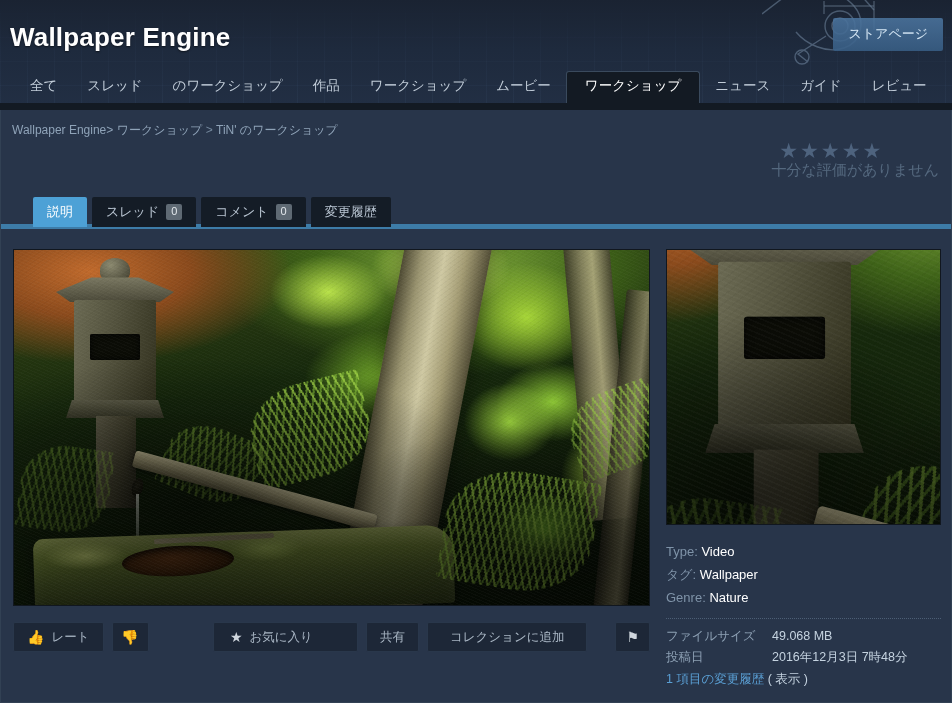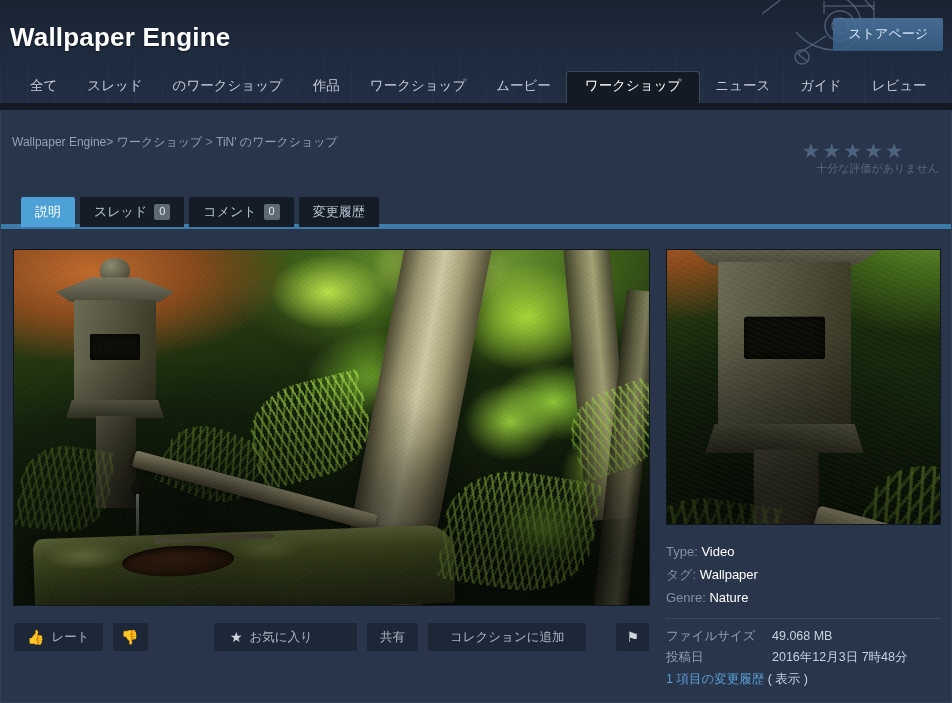--- a/index.html
+++ b/index.html
@@ -87,42 +87,42 @@
 
   
   .page {
     position: absolute; left: 0; top: 110px; right: 0; bottom: 0;
     background: #28354a;
     border: 1px solid #324154;
     border-top: none;
   }
 
   .breadcrumb {
-    position: absolute; left: 11px; top: 24px;
+    position: absolute; left: 11px; top: 12px;
     font-size: 12px; color: #8fa3b8;
   }
   .breadcrumb .crumb { color: #8fa3b8; cursor: pointer; }
   .breadcrumb .sep { color: #73879c; }
 
   .item-title {
     position: absolute; left: 9px; top: 26px;
     font-size: 25px; font-weight: 400; color: #ffffff;
     text-shadow: 0 1px 1px rgba(0,0,0,.4);
   }
 
   .rating {
     position: absolute; right: 12px; top: 30px;
     text-align: center;
   }
   .stars { font-size: 21px; color: #4e637e; letter-spacing: 2px; line-height: 22px; }
-  .rating-note { font-size: 11px; color: #55697f; margin-top: -1px; margin-left: 48px; }
+  .rating-note { font-size: 15px; color: #55697f; margin-top: -1px; margin-left: 48px; }
 
   
   .subtabs {
-    position: absolute; left: 0; right: 0; top: 83px;
+    position: absolute; left: 12px; right: 0; top: 83px;
     height: 34px;
     display: flex; align-items: flex-end;
     padding-left: 20px; gap: 5px;
     z-index: 3;
   }
   .subtab {
     padding: 6px 14px 7px;
     font-size: 13px; color: #b9c5d2;
     background: #141c26;
     border-radius: 2px 2px 0 0;

